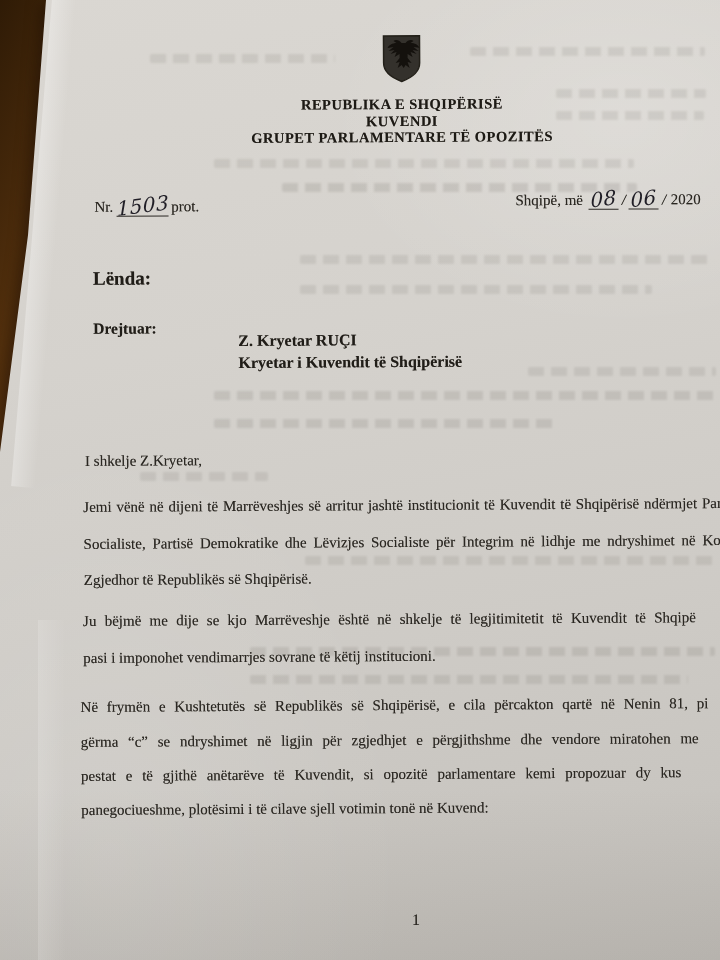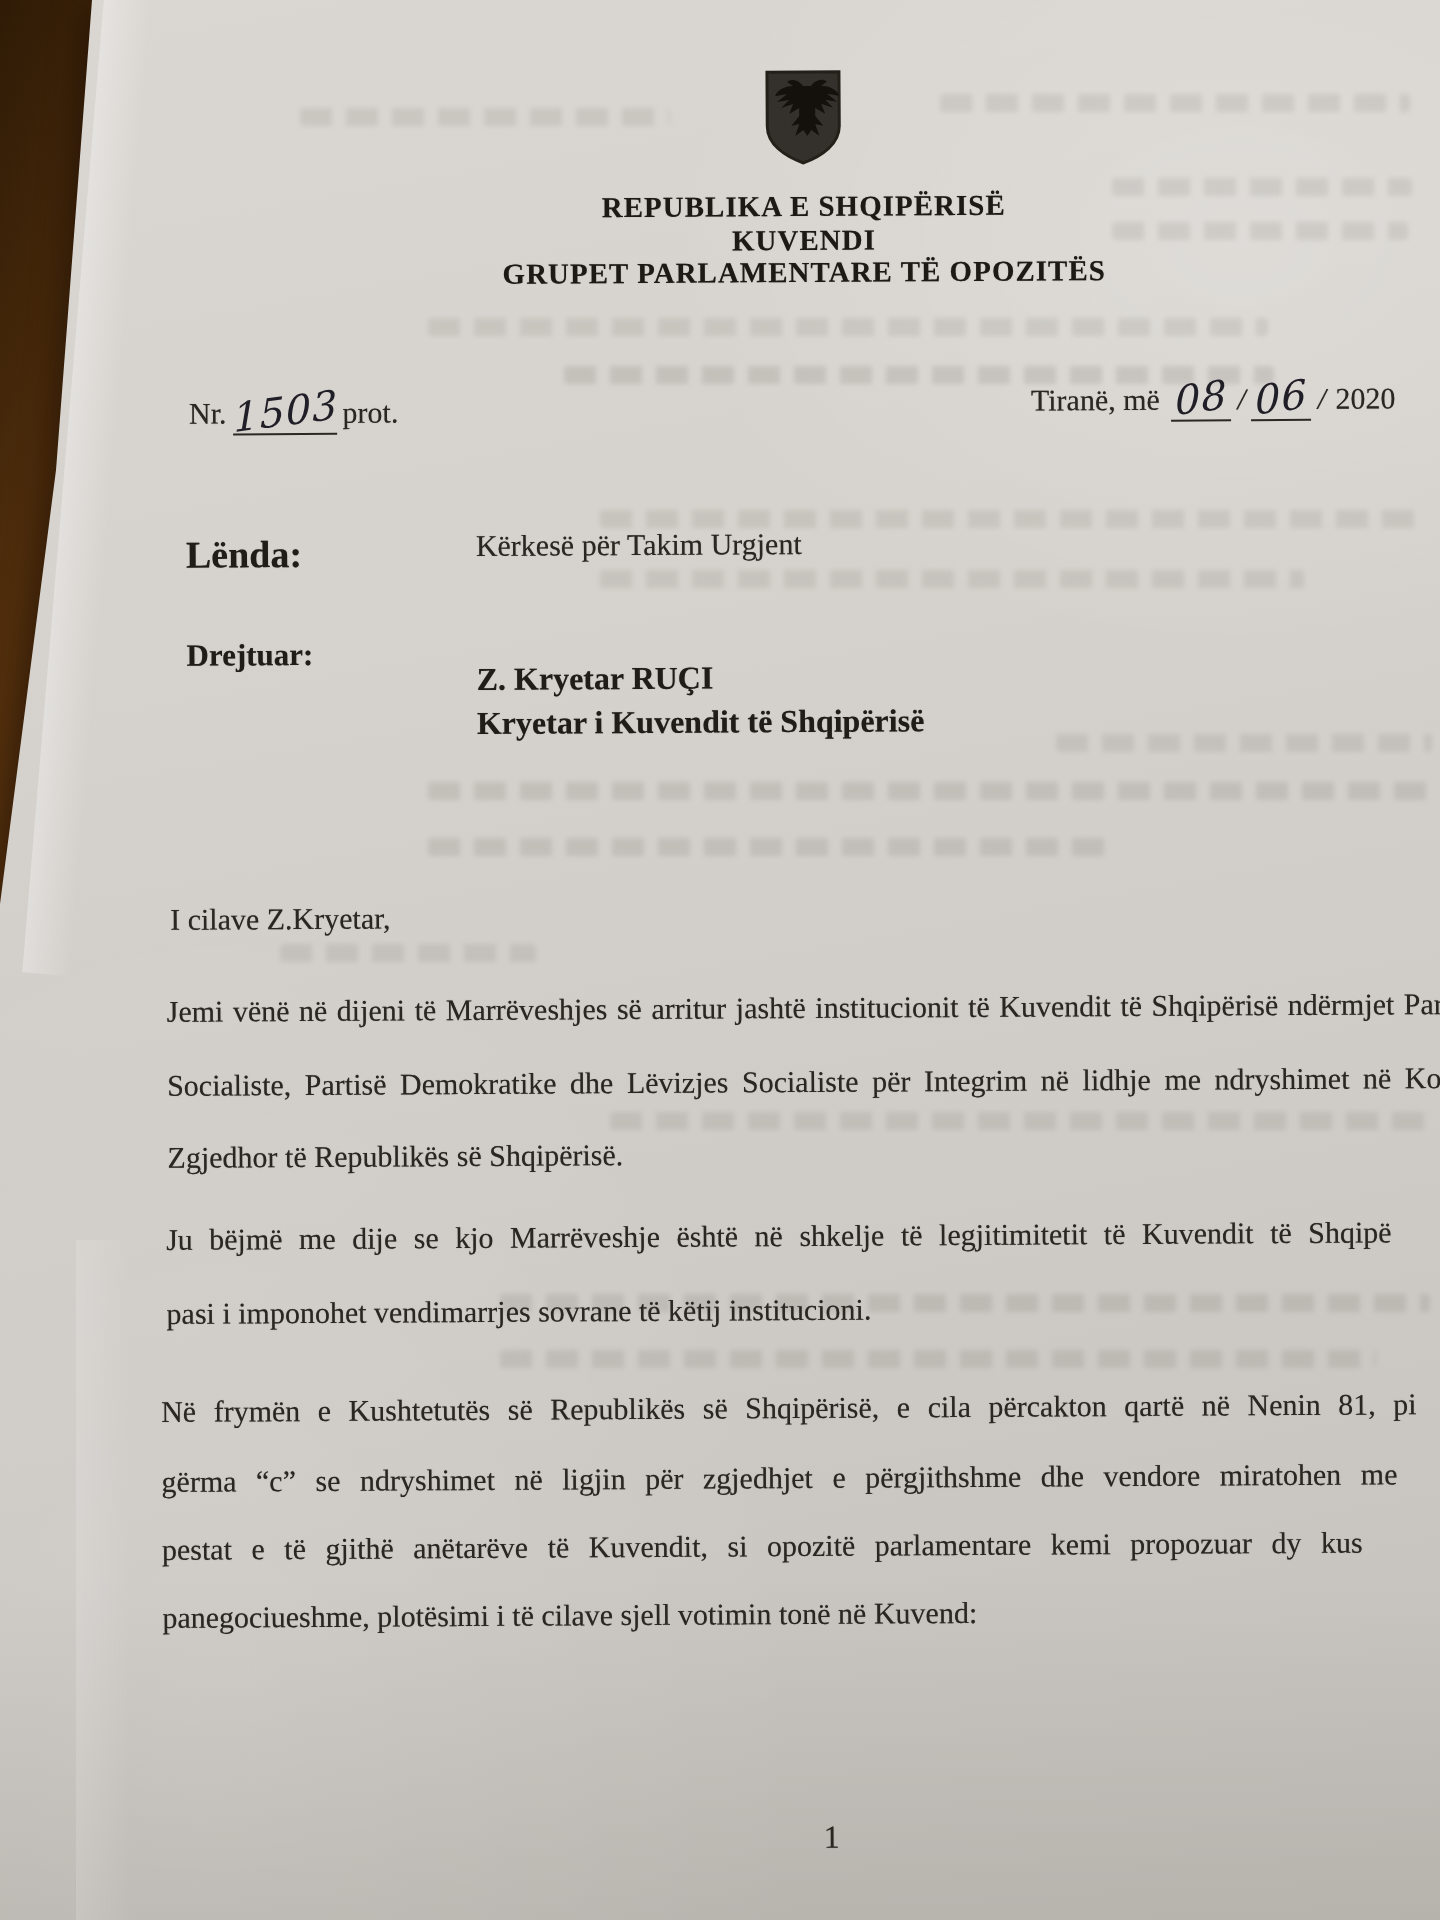--- a/index.html
+++ b/index.html
@@ -124,33 +124,32 @@
         <div>REPUBLIKA E SHQIPËRISË</div>
         <div>KUVENDI</div>
         <div>GRUPET PARLAMENTARE TË OPOZITËS</div>
       </div>
 
       <div class="line nr-line">
         <span>Nr.</span><span class="slot nr"><span class="hw">1503</span></span><span>prot.</span>
       </div>
 
       <div class="line date-line">
-        <span>Tiranë, më</span>
+        <span>Shqipë, më</span>
         <span class="slot dt"><span class="hw">08</span></span><span class="sep">/</span><span class="slot dt"><span class="hw">06</span></span><span class="sep">/</span>
         <span>2020</span>
       </div>
 
       <div class="line b subject-label">Lënda:</div>
-      <div class="line subject-value">Kërkesë për Takim Urgjent</div>
 
       <div class="line b addr-label">Drejtuar:</div>
       <div class="line b addr-1">Z. Kryetar RUÇI</div>
       <div class="line b addr-2">Kryetar i Kuvendit të Shqipërisë</div>
 
-      <div class="line salutation">I cilave Z.Kryetar,</div>
+      <div class="line salutation">I shkelje Z.Kryetar,</div>
 
       <div class="line p1l1">Jemi vënë në dijeni të Marrëveshjes së arritur jashtë institucionit të Kuvendit të Shqipërisë ndërmjet Part</div>
       <div class="line p1l2">Socialiste, Partisë Demokratike dhe Lëvizjes Socialiste për Integrim në lidhje me ndryshimet në Ko</div>
       <div class="line p1l3">Zgjedhor të Republikës së Shqipërisë.</div>
 
       <div class="line p2l1">Ju bëjmë me dije se kjo Marrëveshje është në shkelje të legjitimitetit të Kuvendit të Shqipë</div>
       <div class="line p2l2">pasi i imponohet vendimarrjes sovrane të këtij institucioni.</div>
 
       <div class="line p3l1">Në frymën e Kushtetutës së Republikës së Shqipërisë, e cila përcakton qartë në Nenin 81, pi</div>
       <div class="line p3l2">gërma “c” se ndryshimet në ligjin për zgjedhjet e përgjithshme dhe vendore miratohen me</div>

